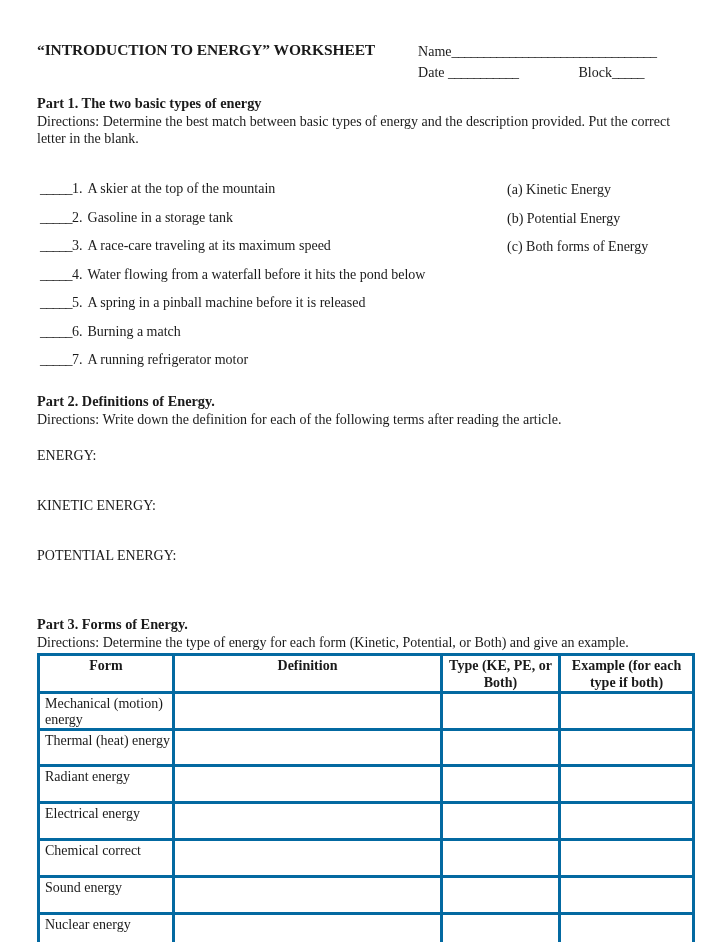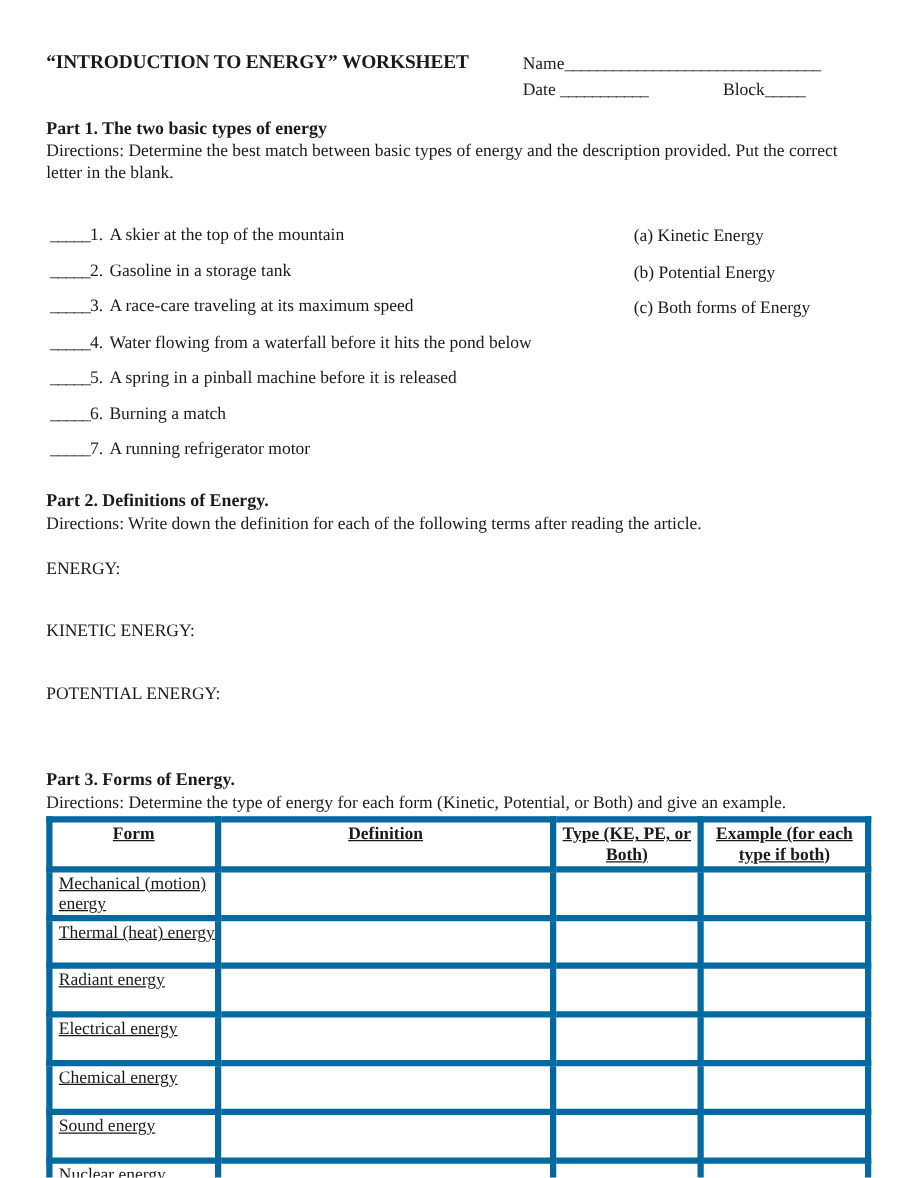--- a/index.html
+++ b/index.html
@@ -117,24 +117,23 @@
   
   .part3-wrap { margin-top: 18px; }
   table.forms {
     border-collapse: collapse;
     width: 655px;
     margin-top: 2px;
     table-layout: fixed;
   }
   table.forms th,
   table.forms td {
-    border: 5px solid #0369a1;
+    border: 3px solid #0369a1;
     padding: 0;
     vertical-align: top;
-    text-decoration: underline;
   }
   table.forms th {
     text-align: center;
     font-weight: bold;
     font-size: 14px;
     line-height: 1.15;
     padding: 2px 3px 0 3px;
     height: 31px;
     vertical-align: top;
   }
@@ -230,21 +229,21 @@
           <td></td>
           <td></td>
         </tr>
         <tr class="one-line">
           <td class="form-cell">Electrical energy</td>
           <td></td>
           <td></td>
           <td></td>
         </tr>
         <tr class="one-line">
-          <td class="form-cell">Chemical energy</td>
+          <td class="form-cell">Chemical correct</td>
           <td></td>
           <td></td>
           <td></td>
         </tr>
         <tr class="one-line">
           <td class="form-cell">Sound energy</td>
           <td></td>
           <td></td>
           <td></td>
         </tr>

